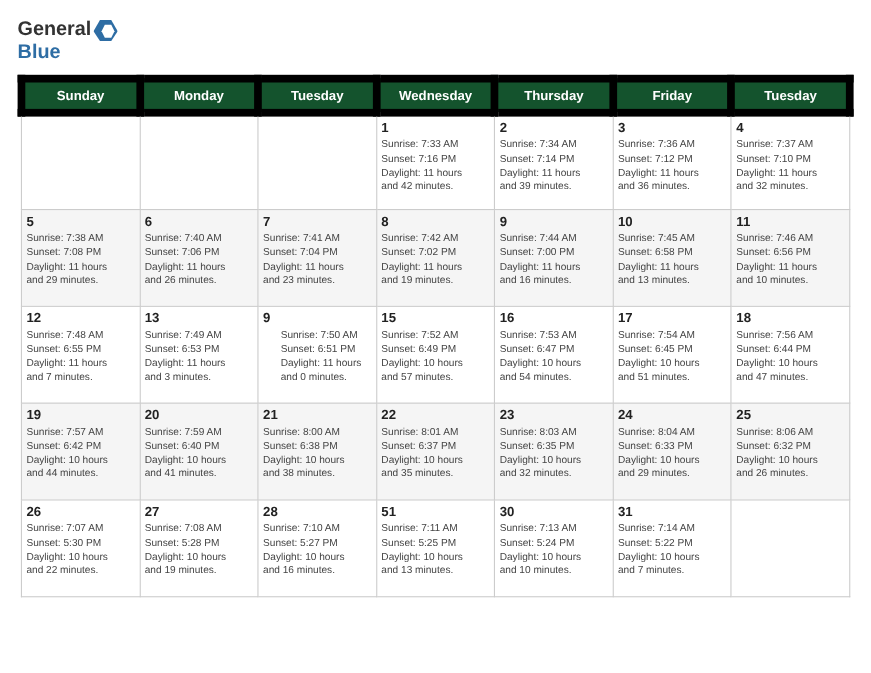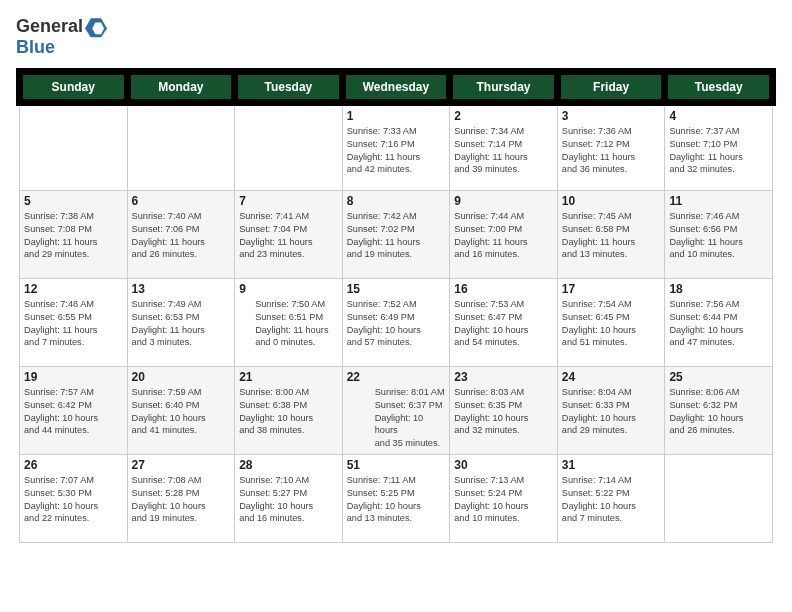--- a/index.html
+++ b/index.html
@@ -276,21 +276,21 @@
           </td>
           <td>
             <span class="day-number">21</span>
             <div class="day-info" style="white-space: pre-line;">Sunrise: 8:00 AM
 Sunset: 6:38 PM
 Daylight: 10 hours
 and 38 minutes.</div>
           </td>
           <td>
             <span class="day-number">22</span>
-            <div class="day-info" style="white-space: pre-line; margin-left: 28px;">Sunrise: 8:01 AM
+            <div class="day-info" style="white-space: pre-line;">Sunrise: 8:01 AM
 Sunset: 6:37 PM
 Daylight: 10 hours
 and 35 minutes.</div>
           </td>
           <td>
             <span class="day-number">23</span>
             <div class="day-info" style="white-space: pre-line;">Sunrise: 8:03 AM
 Sunset: 6:35 PM
 Daylight: 10 hours
 and 32 minutes.</div>

